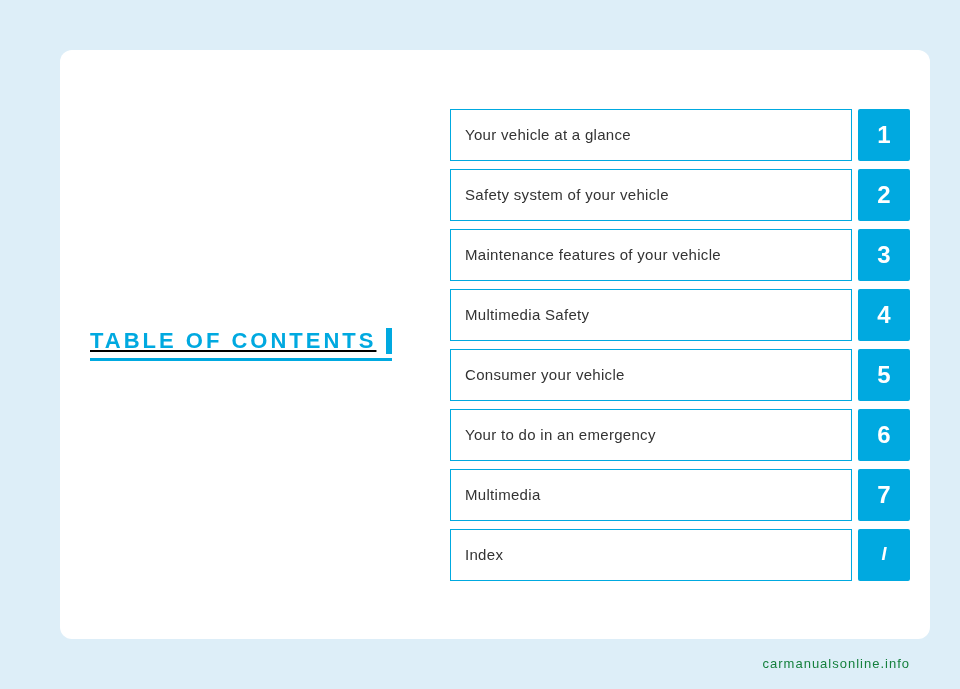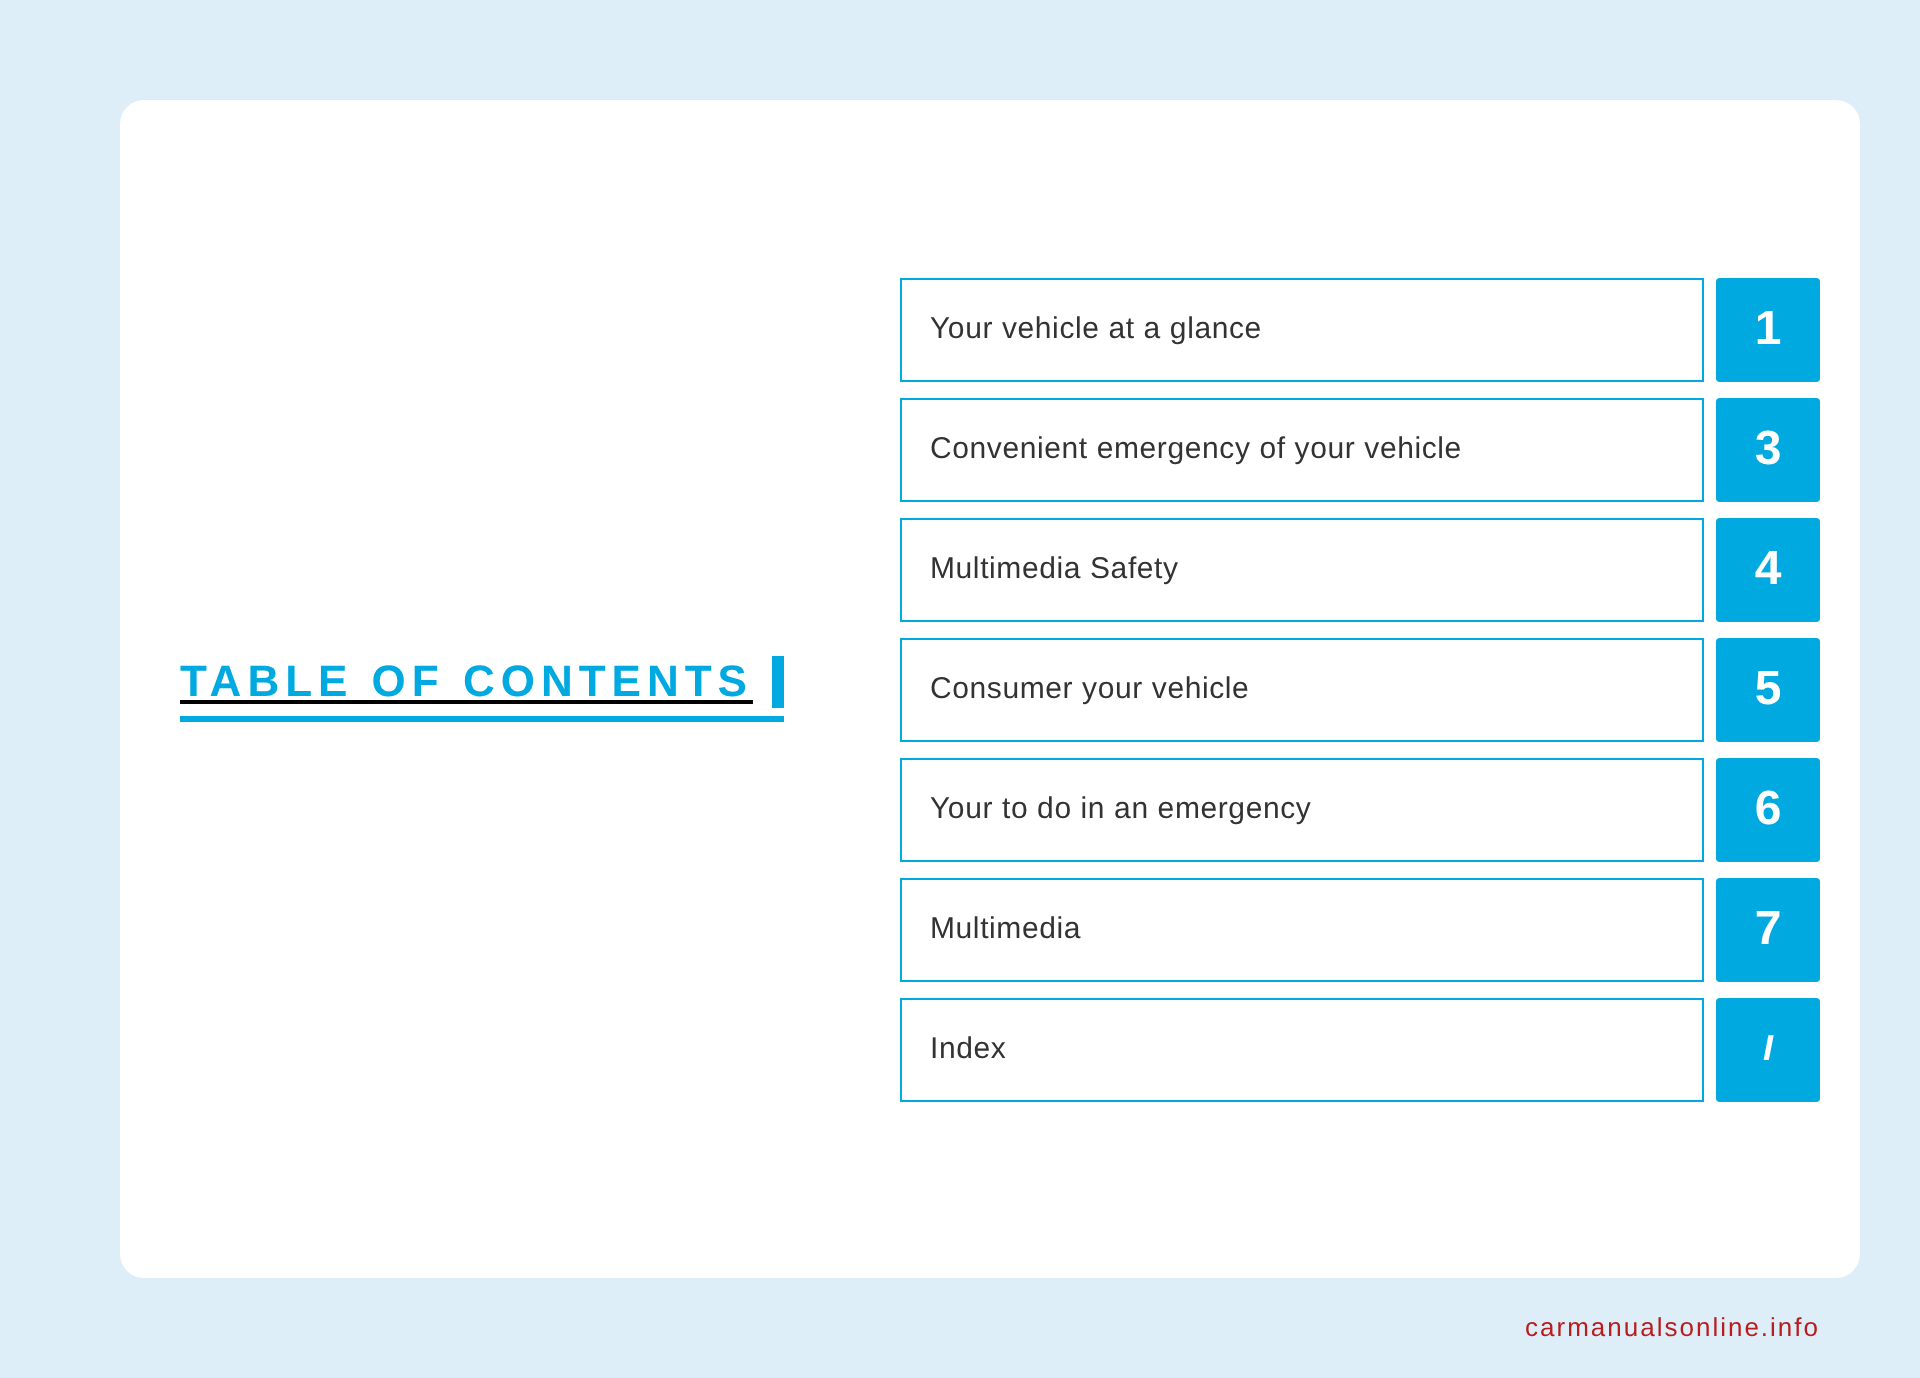--- a/index.html
+++ b/index.html
@@ -104,21 +104,21 @@
       font-size: 18px;
       font-style: italic;
       font-weight: bold;
     }
 
     .watermark {
       position: absolute;
       bottom: 18px;
       right: 50px;
       font-size: 13px;
-      color: #b91c1c;
+      color: #15803d;
       letter-spacing: 1px;
       margin-left: 16px;
     }
   </style>
 </head>
 <body>
 
 <div class="main-container">
   <div class="left-section">
     <div class="toc-title">
@@ -127,21 +127,25 @@
     </div>
   </div>
 
   <div class="right-section">
 
   <div class="toc-item">
         <div class="toc-label">Your vehicle at a glance</div>
         <div class="toc-number">1</div>
       </div>
       <div class="toc-item">
-        <div class="toc-label">Convenient emergency of your vehicle</div>
+        <div class="toc-label">Safety system of your vehicle</div>
+        <div class="toc-number">2</div>
+      </div>
+      <div class="toc-item">
+        <div class="toc-label">Maintenance features of your vehicle</div>
         <div class="toc-number">3</div>
       </div>
       <div class="toc-item">
         <div class="toc-label">Multimedia Safety</div>
         <div class="toc-number">4</div>
       </div>
       <div class="toc-item">
         <div class="toc-label">Consumer your vehicle</div>
         <div class="toc-number">5</div>
       </div>

